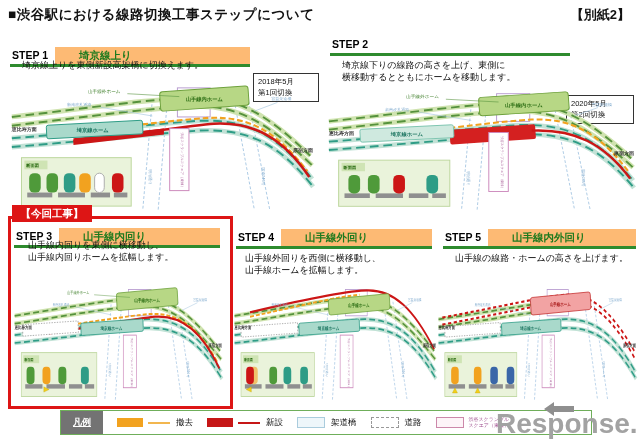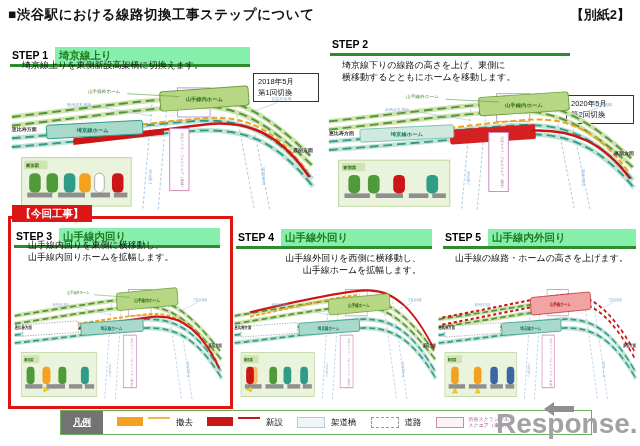--- a/index.html
+++ b/index.html
@@ -8,30 +8,30 @@
     font-family:"Liberation Sans","DejaVu Sans",sans-serif;color:#111;
     overflow:hidden;
   }
   .abs{position:absolute;}
   
   .page-title{left:8px;top:6px;font-size:13.5px;font-weight:bold;letter-spacing:.5px;}
   .attachment{right:10px;top:6px;font-size:13px;font-weight:bold;}
   
   .step-header{display:flex;align-items:stretch;border-bottom:3px solid #2e8b2e;height:17px;}
   .step-no{background:#ffffff;color:#000;font-weight:bold;font-size:10.5px;line-height:17px;padding:0 7px 0 2px;white-space:nowrap;}
-  .step-title{background:#86efac;color:#1e7a1e;font-weight:bold;font-size:10.5px;line-height:17px;flex:1;padding-left:4px;white-space:nowrap;}
+  .step-title{background:#fdba74;color:#1e7a1e;font-weight:bold;font-size:10.5px;line-height:17px;flex:1;padding-left:24px;white-space:nowrap;}
   .desc{font-size:9px;line-height:1.35;white-space:pre-line;color:#111;}
   .datebox{border:1.2px solid #333;background:#fff;font-size:7.5px;line-height:1.5;white-space:pre-line;padding:2px 4px;}
   
   .now-badge{background:#dd1515;color:#fff;font-weight:bold;font-size:10.5px;line-height:17px;text-align:center;z-index:3;}
   .redbox{border:3px solid #dd1515;background:transparent;z-index:2;}
   
   .legend{border:1.5px solid #6fae5a;background:#fff;display:flex;align-items:center;z-index:1;}
   .legend-chip{background:#737373;color:#fff;font-size:9px;font-weight:bold;width:42px;align-self:stretch;display:flex;align-items:center;justify-content:center;text-decoration:underline;}
-  .legend-item{display:flex;align-items:flex-start;margin-left:14px;}
+  .legend-item{display:flex;align-items:center;margin-left:14px;}
   .swatch{width:26px;height:9px;display:inline-block;}
   .sw-line{width:22px;height:0;border-top:2px solid;margin-left:5px;display:inline-block;}
   .legend-label{font-size:8.5px;margin-left:6px;white-space:nowrap;}
   .legend-tiny{font-size:5px;line-height:1.15;color:#a05090;margin-left:5px;white-space:pre-line;}
   
   .watermark{left:496px;top:400px;width:144px;height:42px;z-index:5;}
   .watermark .wm-text{position:absolute;left:0;top:8px;font-size:28px;font-weight:bold;color:#a2a2a2;letter-spacing:0;}
   .watermark svg{position:absolute;left:42px;top:0;}
   
   svg.diag{position:absolute;}
@@ -255,21 +255,21 @@
     <polygon class="arrowy" points="34,39 34,45 42,42"></polygon>
     <rect x="56" y="16" width="12" height="20" rx="5" fill="#4f9a3a"></rect>
     <rect x="90" y="16" width="12" height="20" rx="5" fill="#2e9c86"></rect>
   </g>
 </svg>
 
 <div class="abs step-header" style="left:236px;top:229px;width:196px;">
   <span class="step-no">STEP 4</span>
   <span class="step-title">山手線外回り</span>
 </div>
-<div class="abs desc" style="left:236px;top:252px;width:185px;text-align:right;">山手線外回りを西側に横移動し、
+<div class="abs desc" style="left:245px;top:252px;width:185px;">山手線外回りを西側に横移動し、
 山手線ホームを拡幅します。</div>
 <svg class="diag" style="left:232px;top:286px;width:206px;height:114px;" viewBox="0 0 320 130" preserveAspectRatio="none">
   <path class="road" d="M150,16 L140,130"></path>
     <path class="road" d="M166,12 L156,130"></path>
     <path class="road" d="M236,22 L256,130"></path>
     <path class="road" d="M250,18 L272,130"></path>
   <rect class="obox" x="176" y="4" width="34" height="30"></rect>
   <path class="tgu" d="M4,34 C90,24 150,15 196,14 C238,14 268,30 314,74"></path>
     <path class="tgo" d="M4,34 C90,24 150,15 196,14 C238,14 268,30 314,74"></path>
   <path class="tgu" d="M4,43 C90,33 152,24 198,23 C240,23 270,40 316,84"></path>

